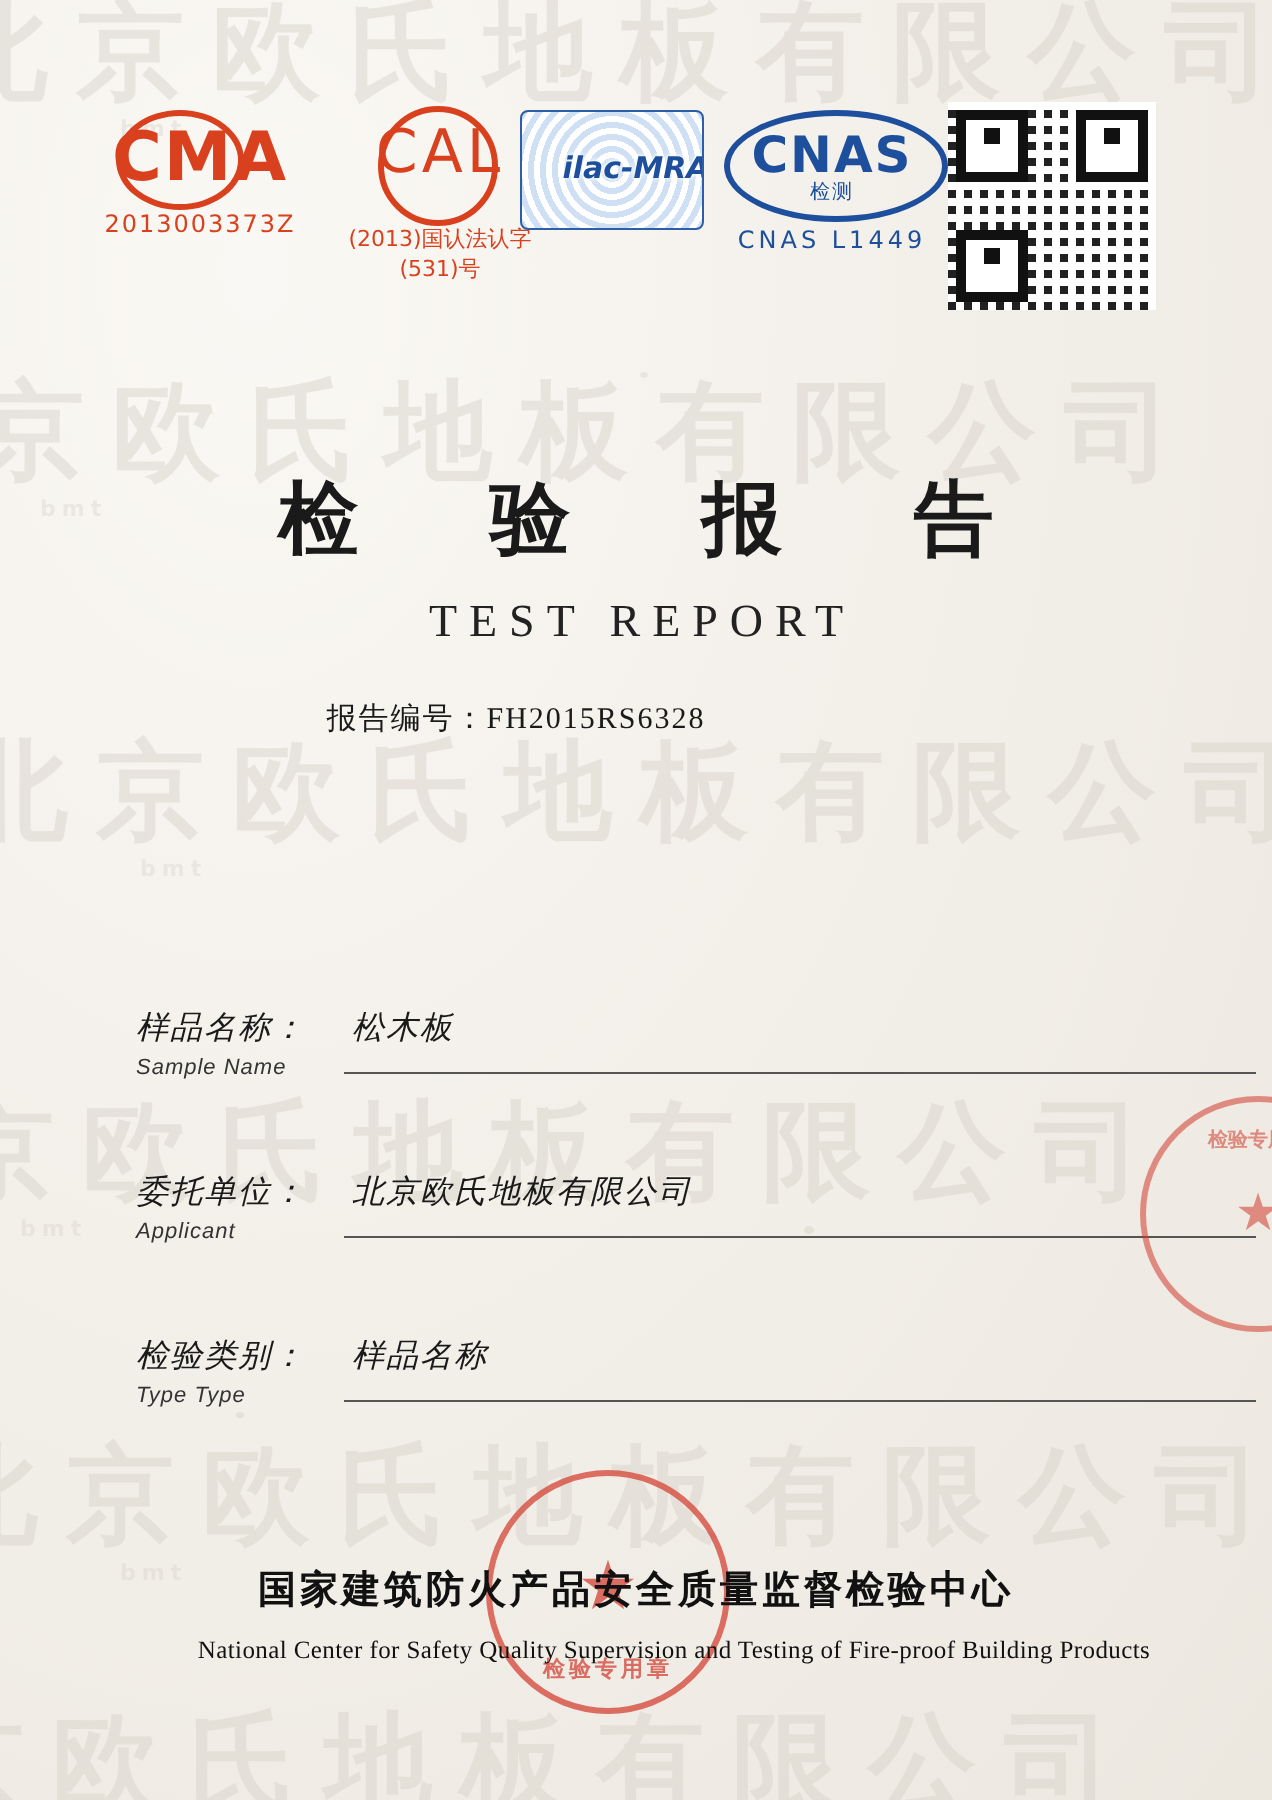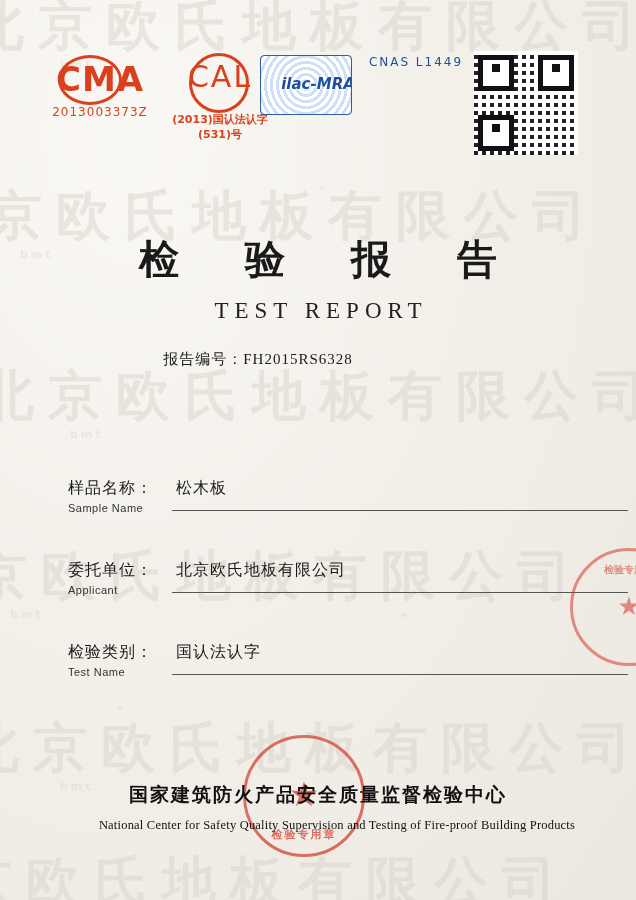--- a/index.html
+++ b/index.html
@@ -121,21 +121,20 @@
     font-family: "DejaVu Sans", sans-serif;
     font-size: 30px;
     font-weight: normal;
     letter-spacing: 2px;
   }
   .cal-num {
     color: #d9411e;
     font-family: "DejaVu Sans", sans-serif;
     font-size: 11px;
     margin-top: 3px;
-    font-weight: bold;
   }
   
   .ilac {
     left: 258px;
     top: 10px;
     width: 96px;
   }
   .ilac-mark {
     position: relative;
     width: 90px;
@@ -275,23 +274,24 @@
     text-align: center;
     font-family: "Liberation Serif", serif;
     font-size: 15px;
     letter-spacing: 1px;
     color: #1a1a1a;
   }
 
   
   .fields {
     position: absolute;
-    top: 470px;
+    top: 496px;
     left: 68px;
     width: 500px;
+    font-style: italic;
   }
   .field {
     position: relative;
     height: 82px;
   }
   .field-label-cn {
     position: absolute;
     left: 0;
     top: 8px;
     font-family: "DejaVu Sans", sans-serif;
@@ -467,20 +467,25 @@
       <div class="cal-num">(2013)国认法认字(531)号</div>
     </div>
 
     <div class="logo ilac">
       <div class="ilac-mark">
         <span class="ilac-text">ilac-MRA</span>
       </div>
     </div>
 
     <div class="logo cnas">
+      <div class="cnas-mark">
+        <span class="cnas-ell"></span>
+        <span class="cnas-word">CNAS</span>
+        <span class="cnas-cn">检测</span>
+      </div>
       <div class="cnas-code">CNAS L1449</div>
     </div>
 
     <div class="logo qr">
       <div class="qr-box">
         <span class="qr-eye tl">
             <i></i>
           </span>
         <span class="qr-eye tr">
             <i></i>
@@ -507,22 +512,22 @@
 
     <div class="field">
       <span class="field-label-cn">委托单位：</span>
       <span class="field-label-en">Applicant</span>
       <span class="field-value">北京欧氏地板有限公司</span>
       <span class="field-rule"></span>
     </div>
 
     <div class="field">
       <span class="field-label-cn">检验类别：</span>
-      <span class="field-label-en">Test Name</span>
-      <span class="field-value">国认法认字</span>
+      <span class="field-label-en">Type Type</span>
+      <span class="field-value">样品名称</span>
       <span class="field-rule"></span>
     </div>
   </div>
 
   <div class="stamp stamp-right">
     <span class="arc-top">检验专用章</span>
     <span class="star">★</span>
   </div>
 
   <div class="stamp stamp-main">

